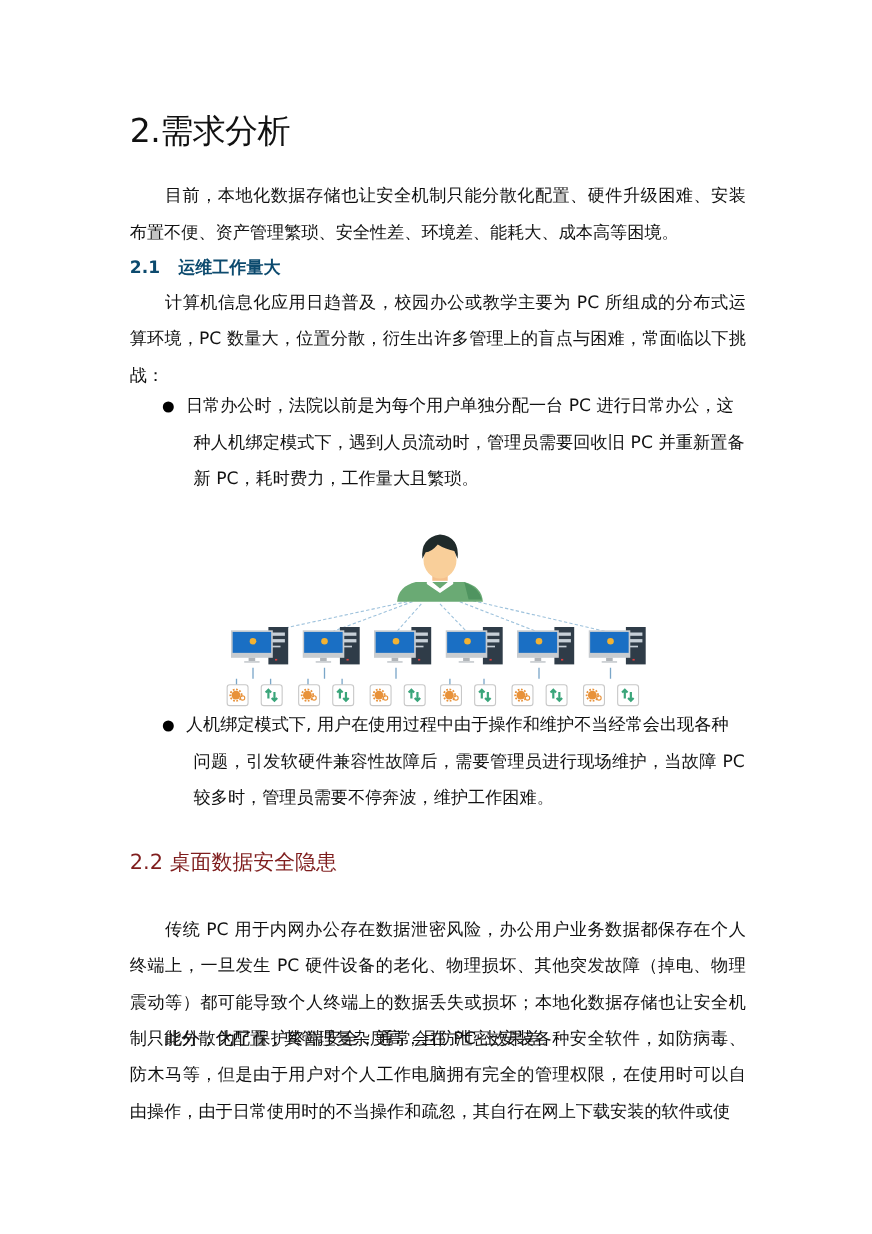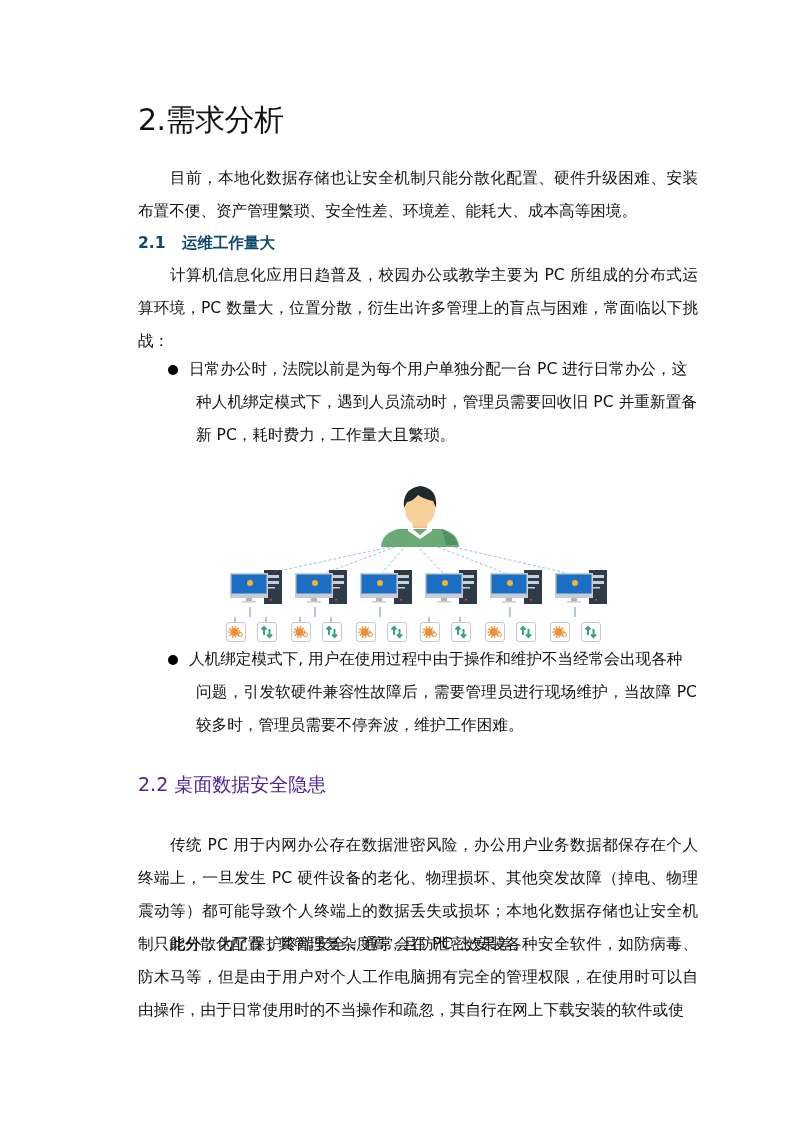--- a/index.html
+++ b/index.html
@@ -1,25 +1,25 @@
 <!DOCTYPE html>
 <html><head>
 <meta charset="utf-8">
 <style>
   html, body { margin:0; padding:0; background:#ffffff; }
   body { width:793px; height:1122px; position:relative; overflow:hidden;
          font-family:"DejaVu Sans","Liberation Sans",sans-serif; color:#111; }
   .page { position:absolute; left:0; top:0; width:793px; height:1122px; }
-  .abs { position:absolute;margin-left:20px; }
+  .abs { position:absolute; }
   .h1 { left:118px; top:98px; font-size:30px; line-height:44px; font-weight:normal; letter-spacing:-0.5px; color:#111; }
   .para { left:118px; width:560px; font-size:15.6px; line-height:33px; text-align:justify; text-align-last:left; color:#111; }
   .indent { text-indent:32px; }
   .h2b { left:118px; font-size:15.5px; font-weight:bold; line-height:24px; color:#0c4a6e; }
   .h2b .num { display:inline-block; width:44px; }
-  .h2 { left:118px; font-size:19px; line-height:28px; color:#4c1d95;text-align:center; }
+  .h2 { left:118px; font-size:19px; line-height:28px; color:#7f1d1d;text-align:center; }
   .bullet { left:148px; width:530px; font-size:15.6px; line-height:33px; color:#111; }
   .bullet .dot { position:absolute; left:0; top:12px; width:10px; height:10px; border-radius:50%; background:#000; }
   .bullet .btext { position:absolute; left:21px; width:508px; text-align:justify; text-align-last:left; }
   .bullet .btext .first { display:block; }
   .bullet .cont { display:block; padding-left:7px; }
   
   .diagram { left:200px; top:475px; width:400px; height:175px; }
   .pc { position:absolute; top:95px; width:56px; height:40px; }
   .iconbox { position:absolute; top:147px; width:18px; height:18px; border:1px solid #c8c8c8; border-radius:3px; background:#fff; }
 </style>

